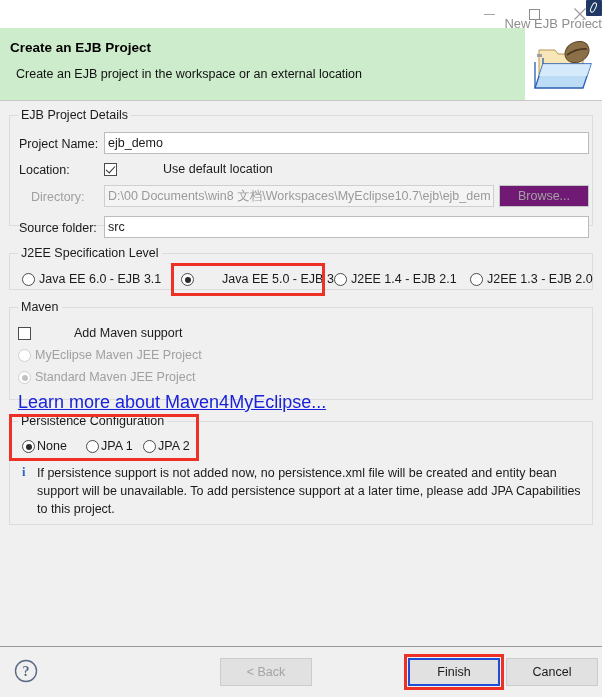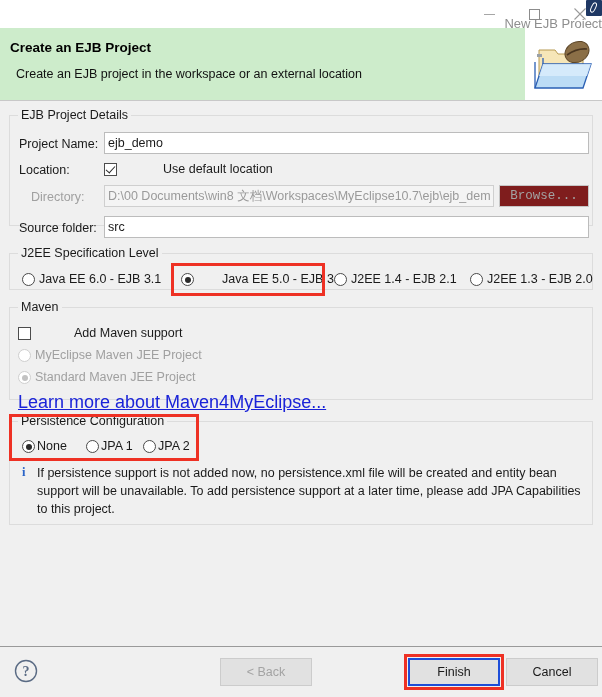--- a/index.html
+++ b/index.html
@@ -142,23 +142,23 @@
   }
   input.txt.disabled {
     background: #f4f4f4;
     color: #9a9a9a;
     border: 1px solid #cfcfcf;
   }
 
   button.pbtn {
     position: absolute;
     box-sizing: border-box;
-    font-family: Liberation Mono, monospace;
-    font-size: 12.5px;
-    background: #7f1d1d;
+    font-family: Liberation Sans, sans-serif;
+    font-size: 12.5px;
+    background: #701a75;
     border: 1px solid #c6c6c6;
     color: #1a1a1a;
     padding: 0;
   }
   button.pbtn.disabled { color: #a3a3a3; }
 
   
   .cbx {
     position: absolute;
     width: 13px; height: 13px;

